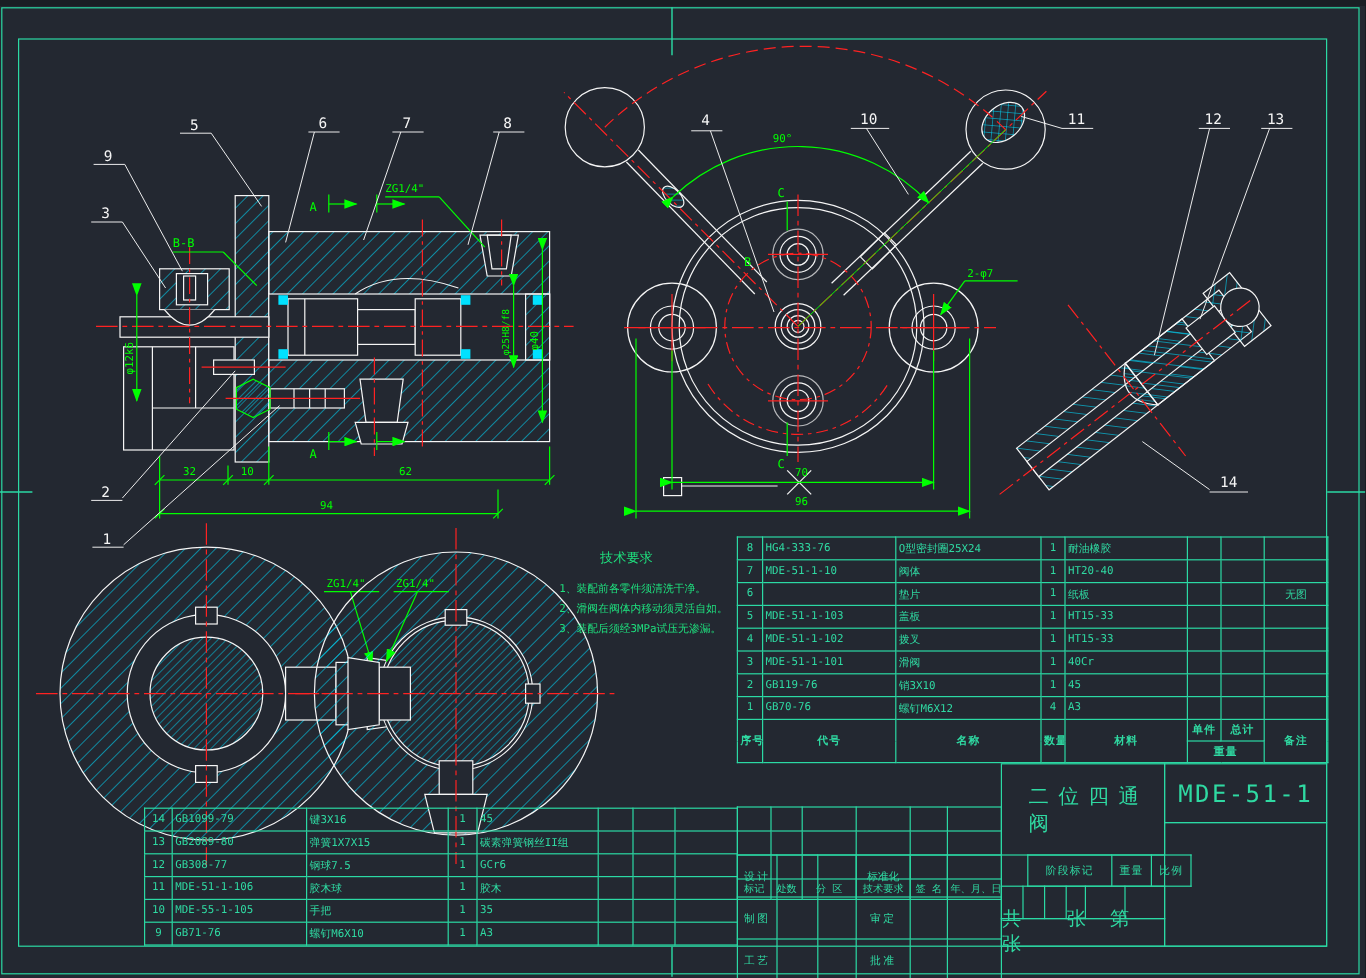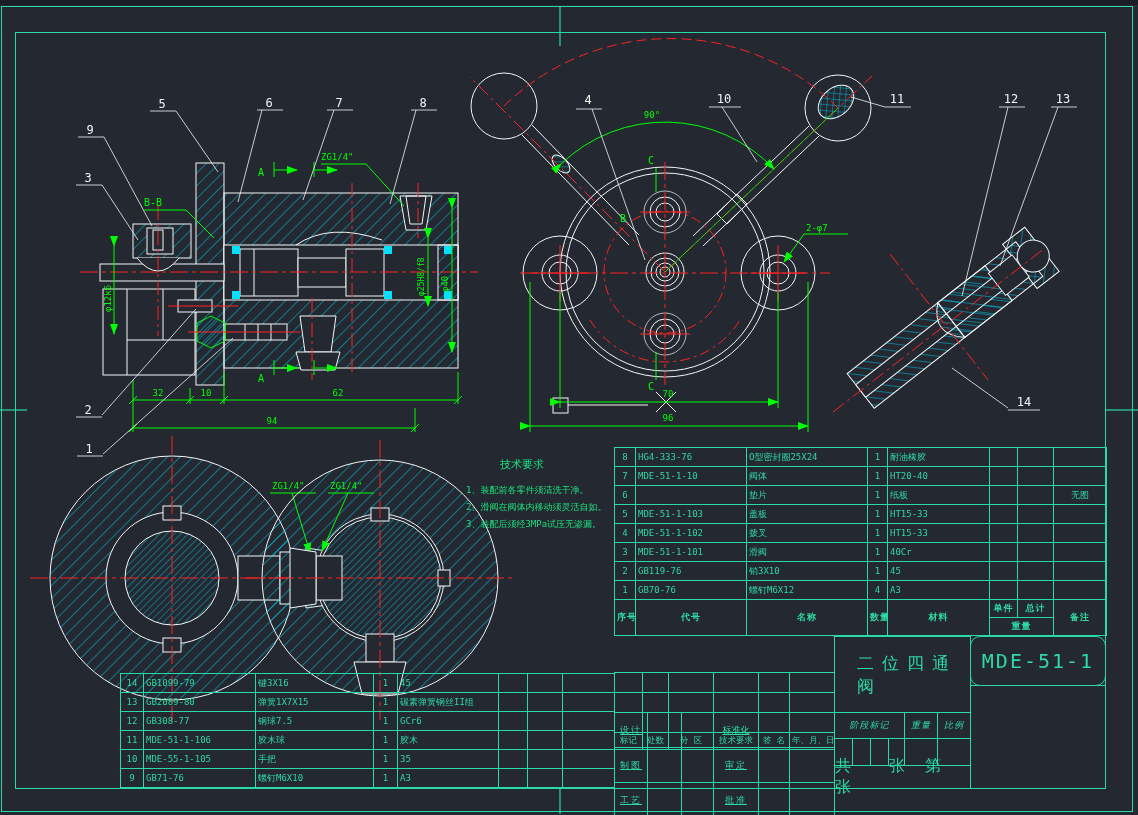--- a/index.html
+++ b/index.html
@@ -12,31 +12,31 @@
   table{border-collapse:collapse;table-layout:fixed;position:absolute;color:#2fd9a2;
         font:9px "DejaVu Sans Mono","DejaVu Sans",sans-serif;box-sizing:border-box;}
   td{border:1px solid #2bd9a4;overflow:hidden;white-space:nowrap;padding:0 2px;height:19px;box-sizing:border-box;}
   td.c{text-align:center;padding:0;}
   .bomU{left:614px;top:447px;width:492px;}
   .bomL{left:120px;top:673px;width:494px;}
   .revA{left:614px;top:672px;width:220px;}
   .revA td{height:20px;text-align:center;font-size:8.5px;letter-spacing:0;}
   .revA tr.hrow td{height:17px;}
   .revB{left:614px;top:712px;width:220px;}
-  .revB td{height:35px;text-align:center;letter-spacing:2px;text-decoration:underline;}
-  .stage{left:834px;top:712px;width:136px;font-style:italic;}
+  .revB td{height:35px;text-align:center;letter-spacing:2px;}
+  .stage{left:856px;top:712px;width:136px;}
   .stage td{height:26px;text-align:center;letter-spacing:1px;}
   .cells{left:834px;top:738px;width:136px;}
   .cells td{height:27px;}
   .bomU td,.bomL td{font-size:9px;}
   .bomU tr.h1 td,.bomU tr.h2 td{text-align:center;height:18px;letter-spacing:1px;font-weight:bold;}
   .cellbox{position:absolute;border:1px solid #2bd9a4;box-sizing:border-box;color:#2fd9a2;
            display:flex;align-items:center;justify-content:center;}
   .title-big{font-size:17px;letter-spacing:8px;padding-left:22px;}
-  .mde{font-size:20px;letter-spacing:2px;border-radius:10px;}
+  .mde{font-size:20px;letter-spacing:2px;}
   .sheets{font-size:16px;letter-spacing:2px;}
 </style>
 </head>
 <body>
 
 <div class="sheet">
   <div class="topstrip"></div>
   <div class="frame" style="left:1px;top:6px;width:1132px;height:806px;"></div>
   <div class="frame" style="left:15px;top:32px;width:1091px;height:757px;"></div>
 

